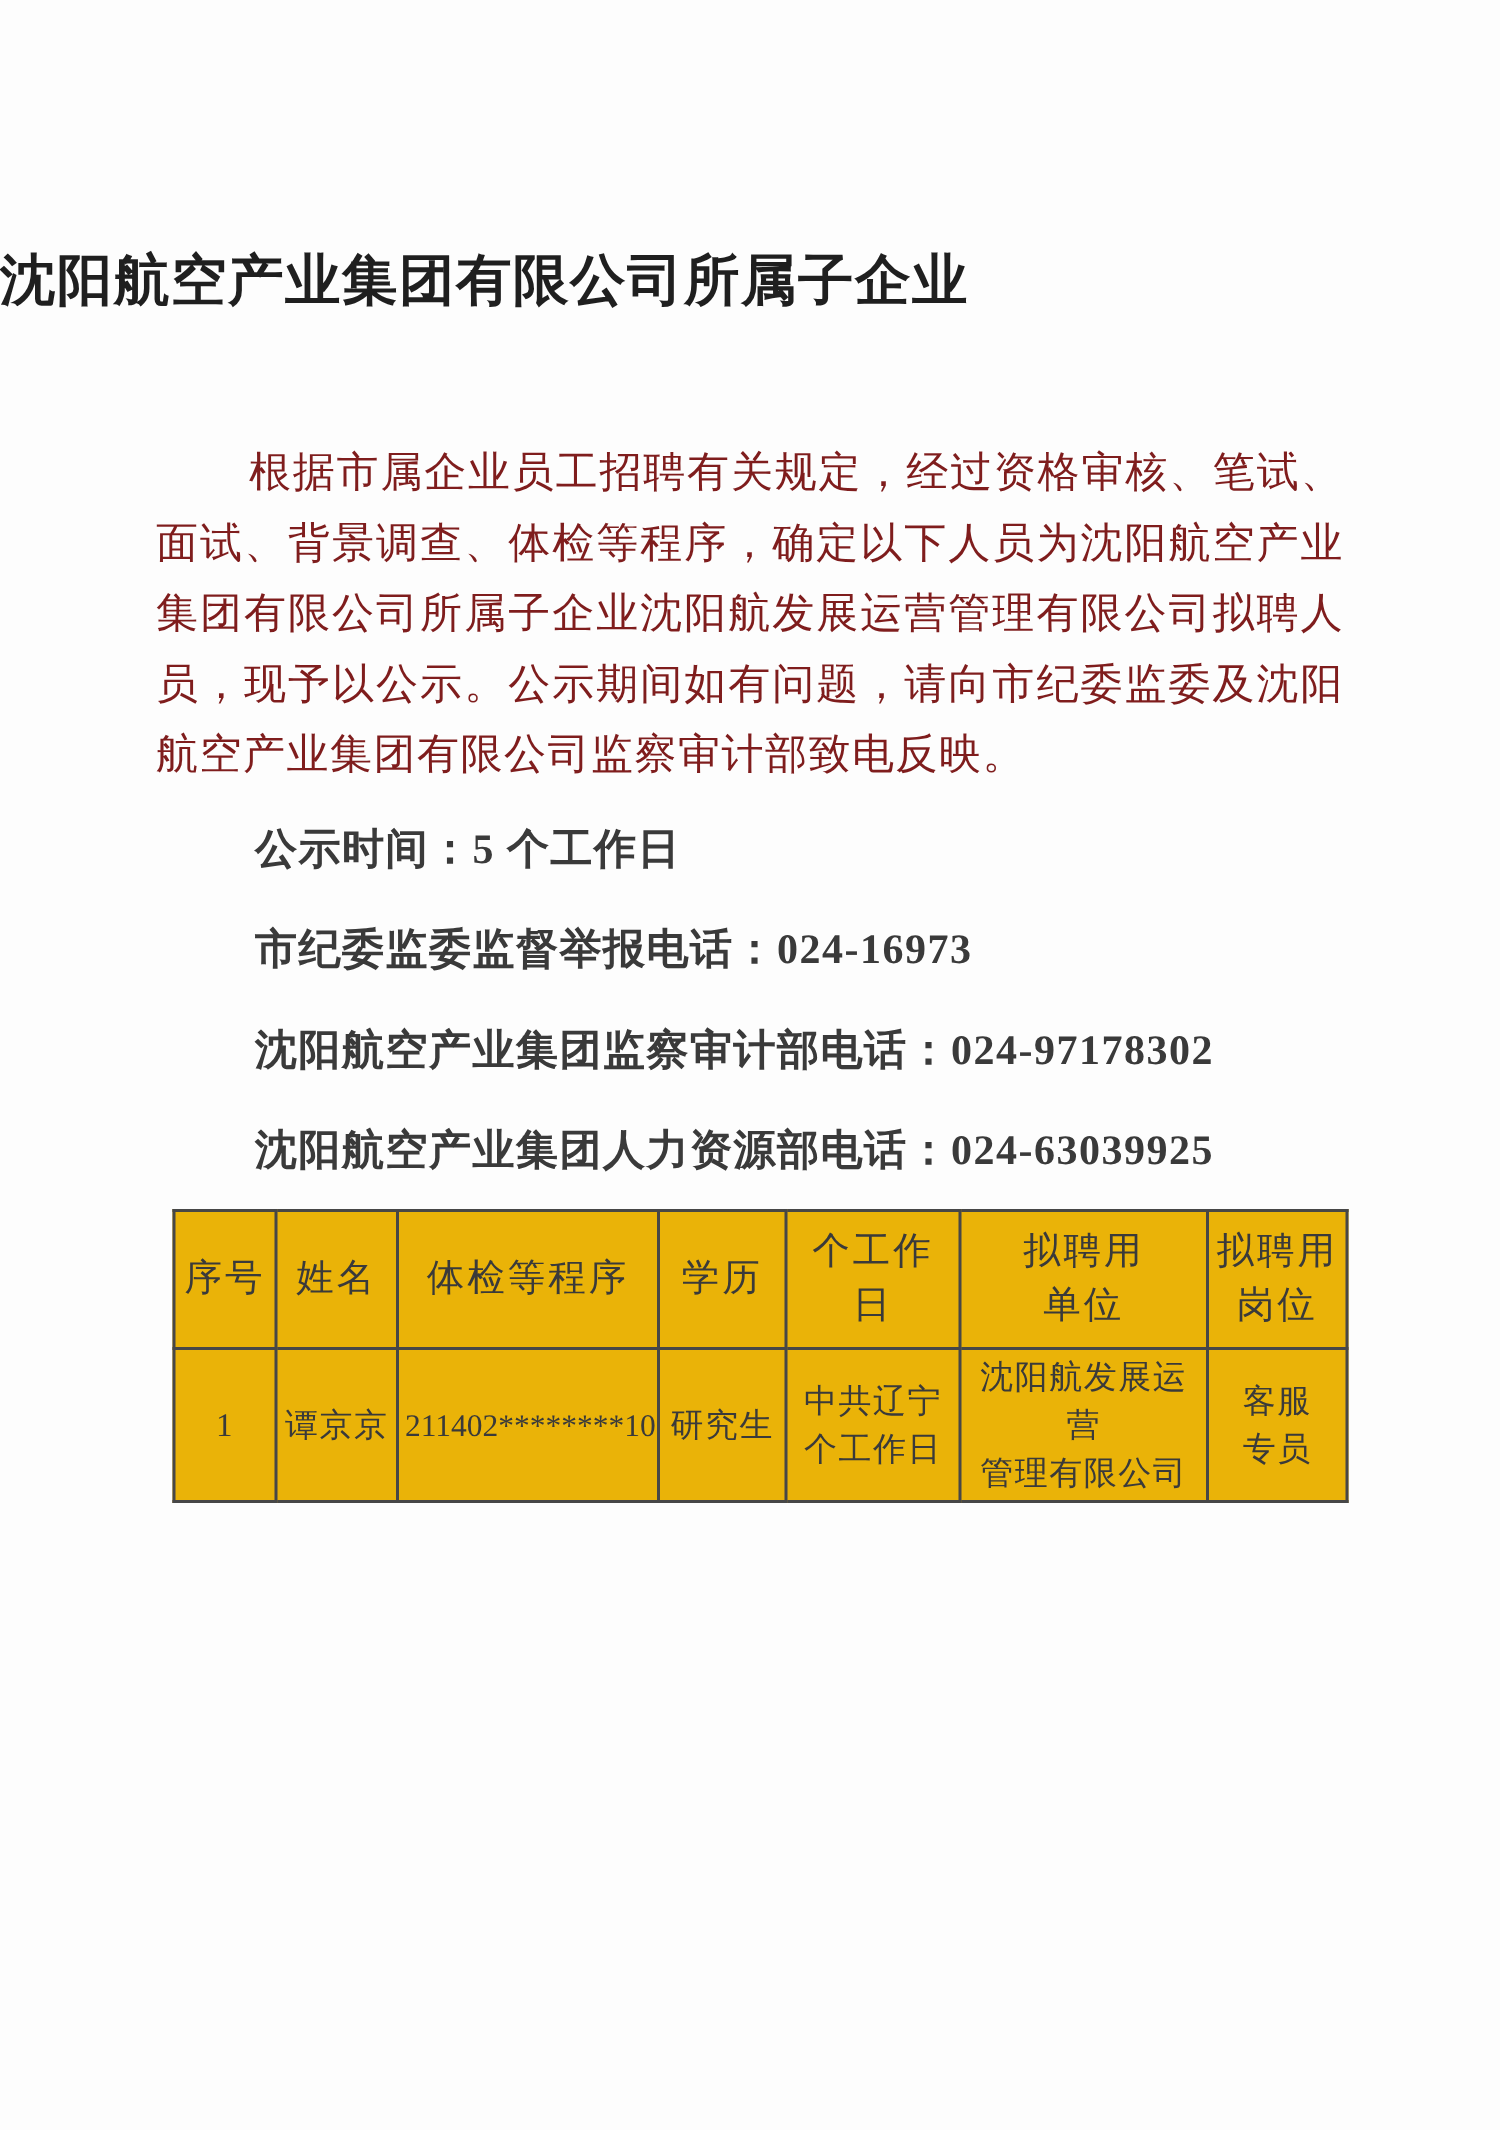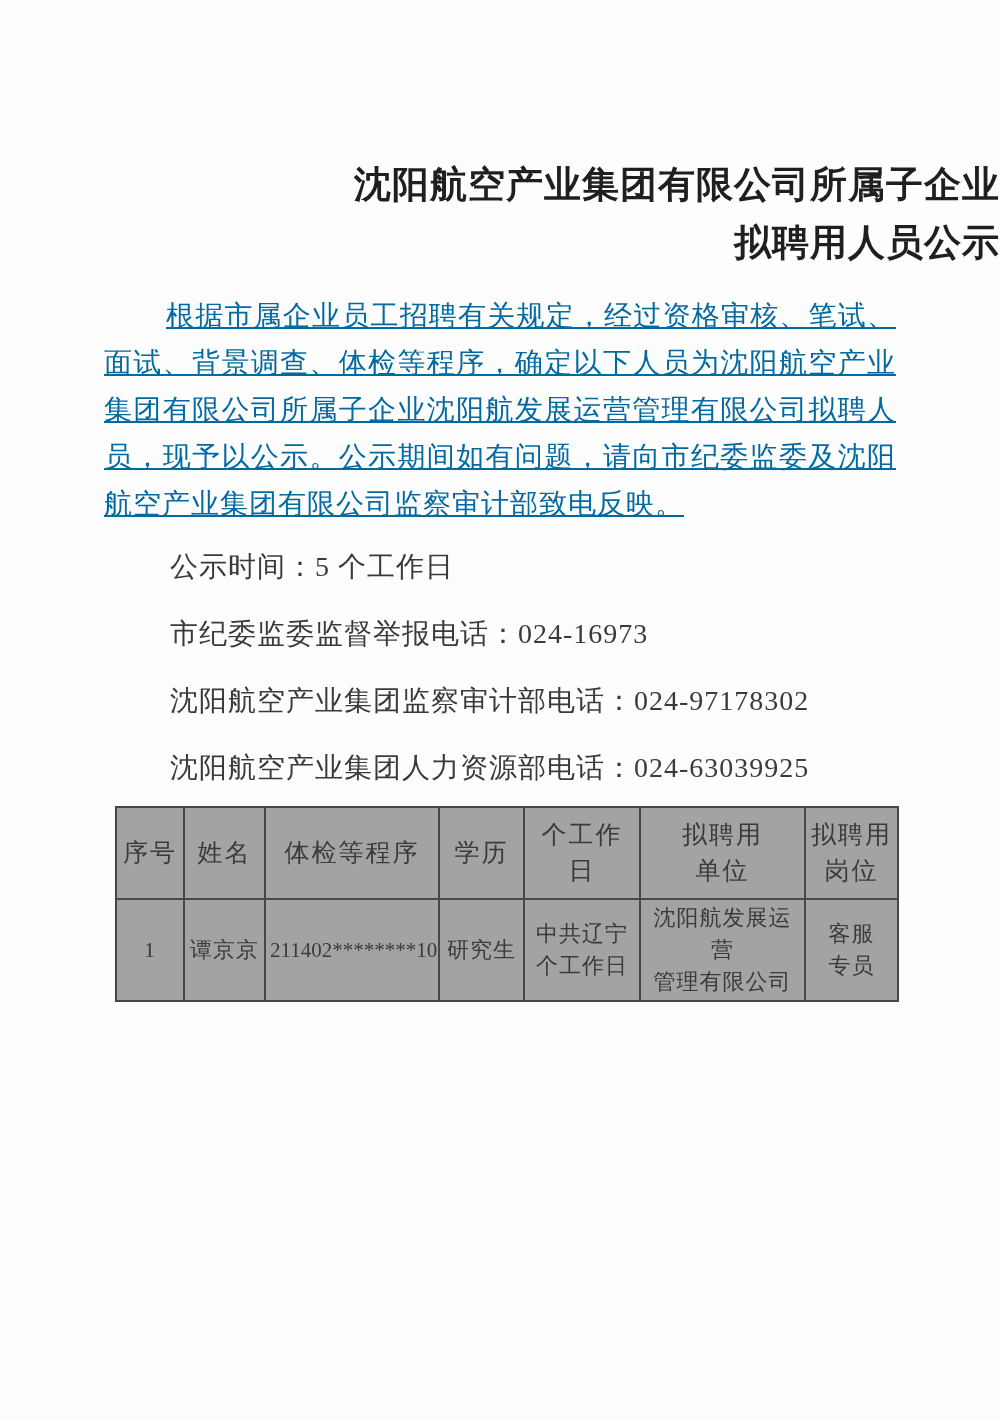--- a/index.html
+++ b/index.html
@@ -14,69 +14,69 @@
     background: #fdfdfd;
     overflow: hidden;
     font-family: "Liberation Serif", "DejaVu Serif", serif;
     color: #333333;
   }
   .title-block {
     position: absolute;
     top: 158px;
     left: 0;
     right: 0;
-    text-align: right;
-    font-family: Liberation Mono, monospace;
+    text-align: left;
+    font-family: Liberation Sans, sans-serif;
     font-weight: bold;
     font-size: 37px;
     line-height: 58px;
     color: #1f1f1f;
     letter-spacing: 1px;
   }
   .paragraph {
     position: absolute;
     top: 292px;
     left: 104px;
     width: 792px;
     font-size: 28px;
     line-height: 47px;
     text-indent: 62px;
     text-align: justify;
     letter-spacing: 1px;
-    color: #0369a1;
-    text-decoration: underline;
+    color: #7f1d1d;
   }
   .info-block {
     position: absolute;
     top: 553px;
     left: 104px;
     width: 792px;
     padding-left: 66px;
     box-sizing: border-box;
   }
   .info-line {
     font-size: 28px;
     line-height: 28px;
     height: 28px;
     margin-bottom: 39px;
     letter-spacing: 1px;
     color: #3a3a3a;
     white-space: nowrap;
+    font-weight: bold;
   }
   .table-wrap {
     position: absolute;
     top: 806px;
     left: 115px;
     width: 782px;
   }
   table.roster {
     border-collapse: collapse;
     table-layout: fixed;
     width: 782px;
-    background: #a3a3a3;
+    background: #eab308;
     font-family: Liberation Serif, serif;
   }
   table.roster th,
   table.roster td {
     border: 2px solid #474747;
     text-align: center;
     vertical-align: middle;
     white-space: pre-line;
     color: #3a3a3a;
     padding: 2px 4px;
@@ -101,21 +101,20 @@
     letter-spacing: 0;
   }
 </style>
 </head>
 <body>
 
 <div class="page">
 
   <div class="title-block">
     <div>沈阳航空产业集团有限公司所属子企业</div>
-    <div>拟聘用人员公示</div>
   </div>
 
   <div class="paragraph">根据市属企业员工招聘有关规定，经过资格审核、笔试、面试、背景调查、体检等程序，确定以下人员为沈阳航空产业集团有限公司所属子企业沈阳航发展运营管理有限公司拟聘人员，现予以公示。公示期间如有问题，请向市纪委监委及沈阳航空产业集团有限公司监察审计部致电反映。</div>
 
   <div class="info-block">
     <div class="info-line">公示时间：5 个工作日</div>
     <div class="info-line">市纪委监委监督举报电话：024-16973</div>
     <div class="info-line">沈阳航空产业集团监察审计部电话：024-97178302</div>
     <div class="info-line">沈阳航空产业集团人力资源部电话：024-63039925</div>
   </div>

